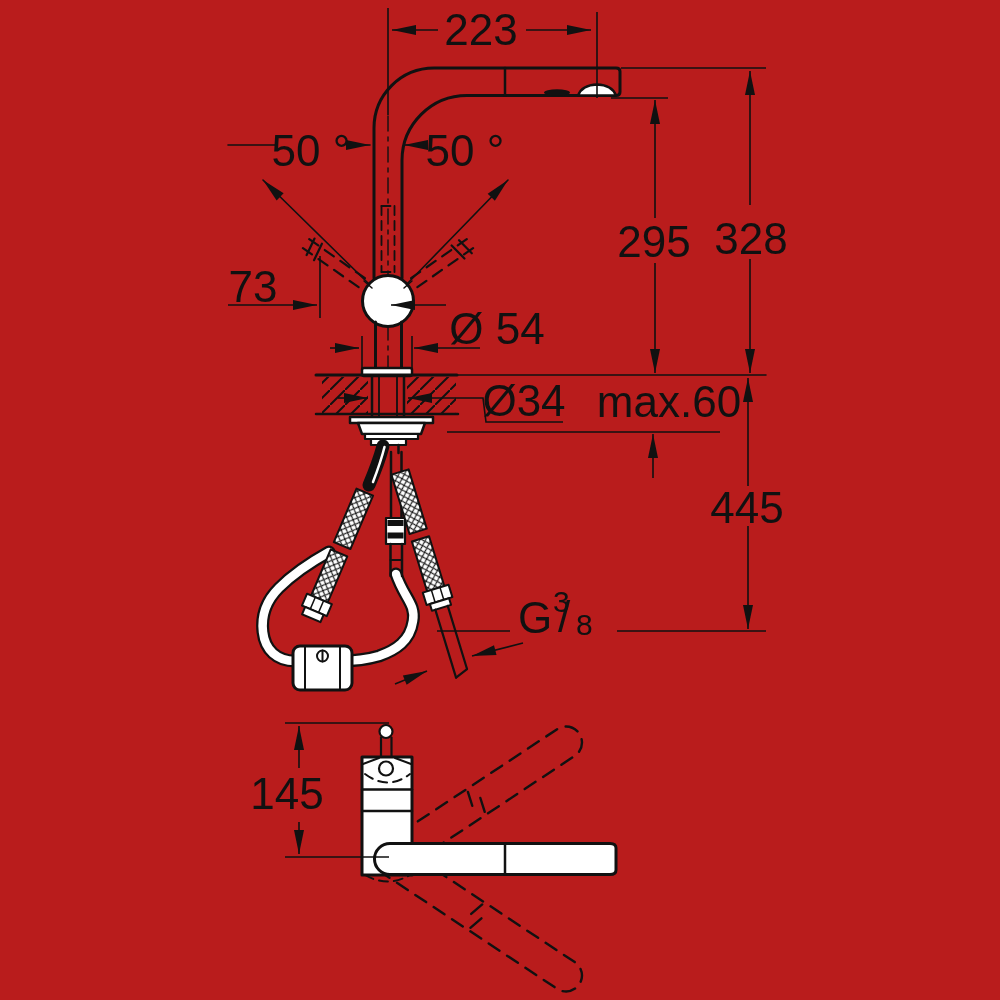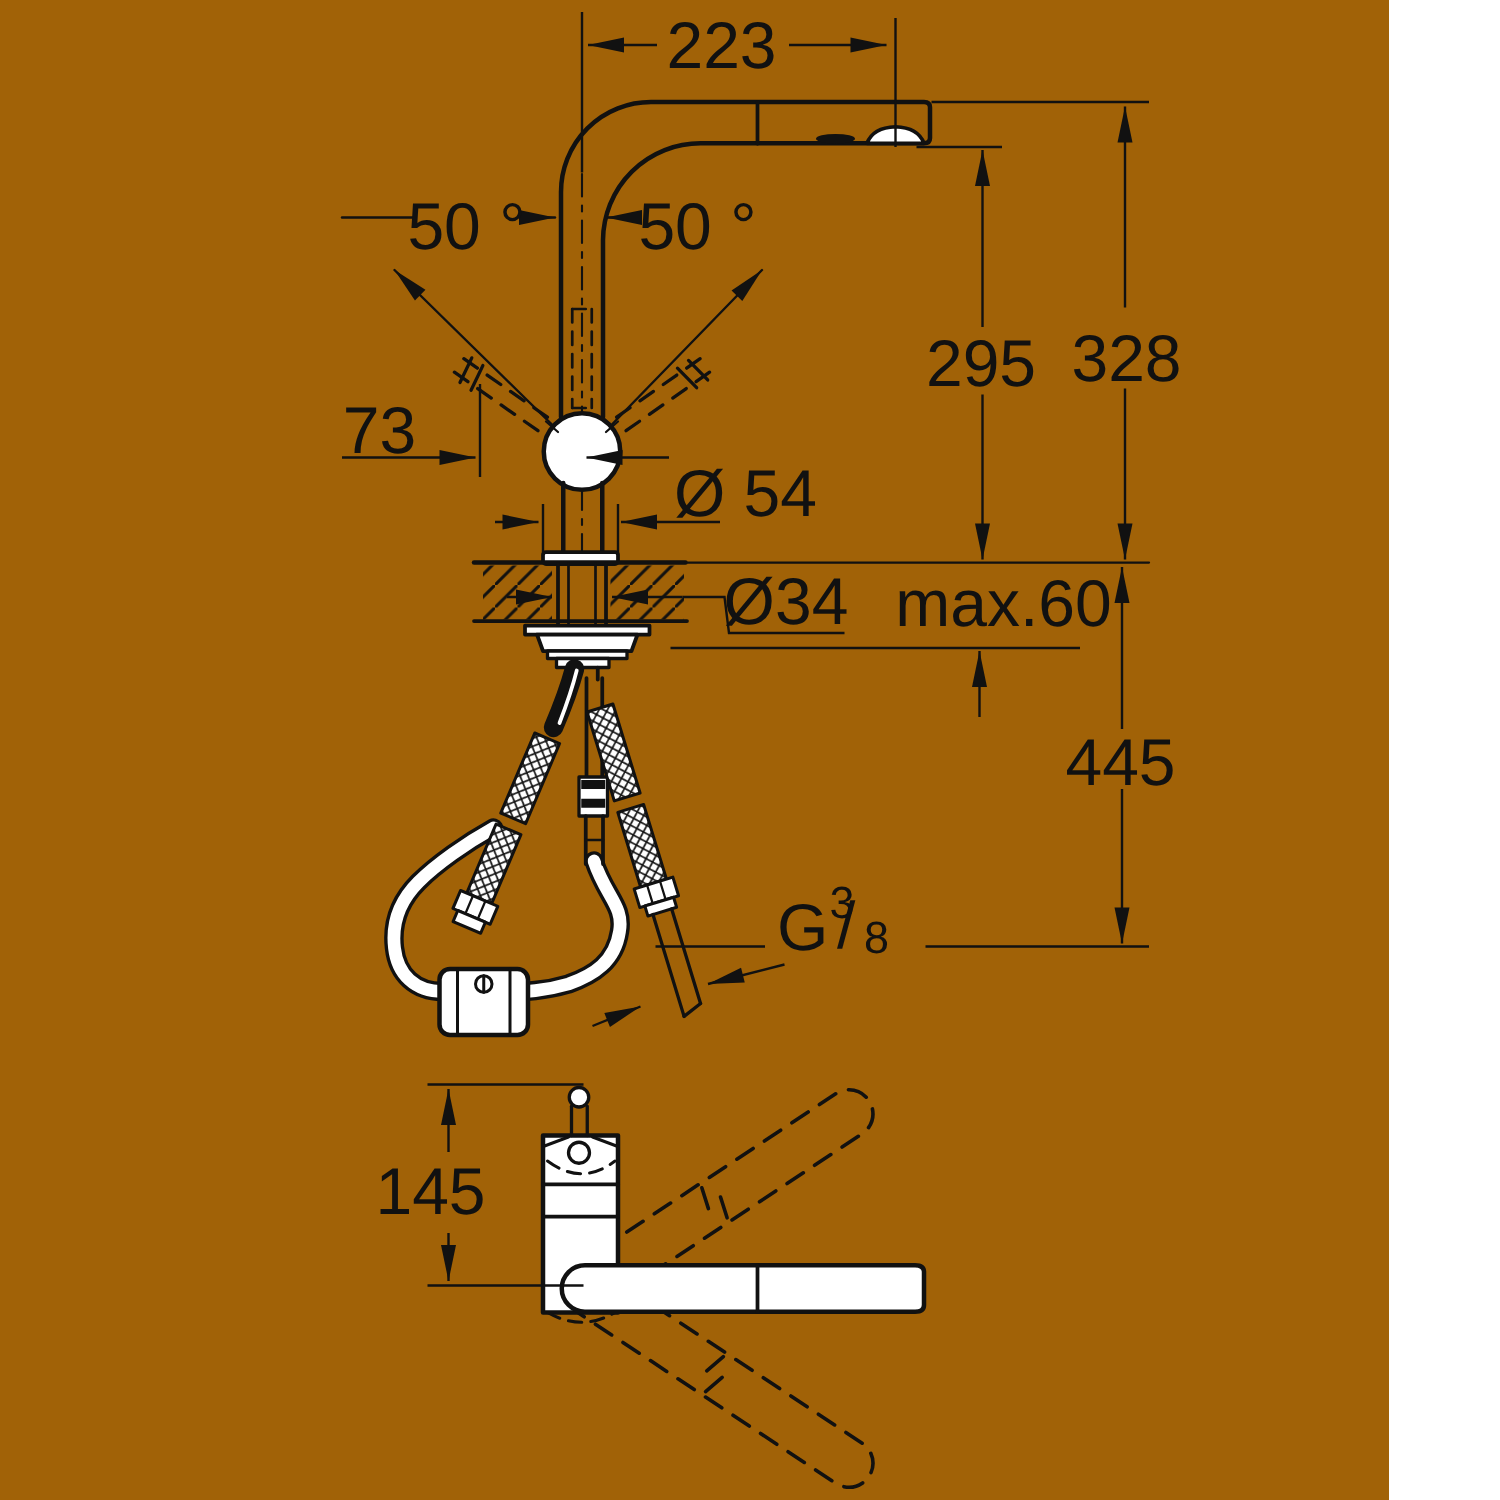--- a/index.html
+++ b/index.html
@@ -1,16 +1,16 @@
 <!DOCTYPE html>
 <html><head>
 <meta charset="utf-8">
 <style>
   html,body{margin:0;padding:0;background:#fff;}
-  .stage{width:926px;height:1000px;background:#a16207;position:relative;overflow:hidden;}
+  .stage{width:1000px;height:1000px;background:#b91c1c;position:relative;overflow:hidden;}
   svg{display:block;}
   text{font-family:"Liberation Sans","DejaVu Sans",sans-serif;fill:#111;stroke:none;}
   .dim-t{font-size:44px;}
   .dim-s{font-size:30px;}
   .dim-sl{font-size:44px;}
 </style>
 </head>
 <body>
 
 <div class="stage">

